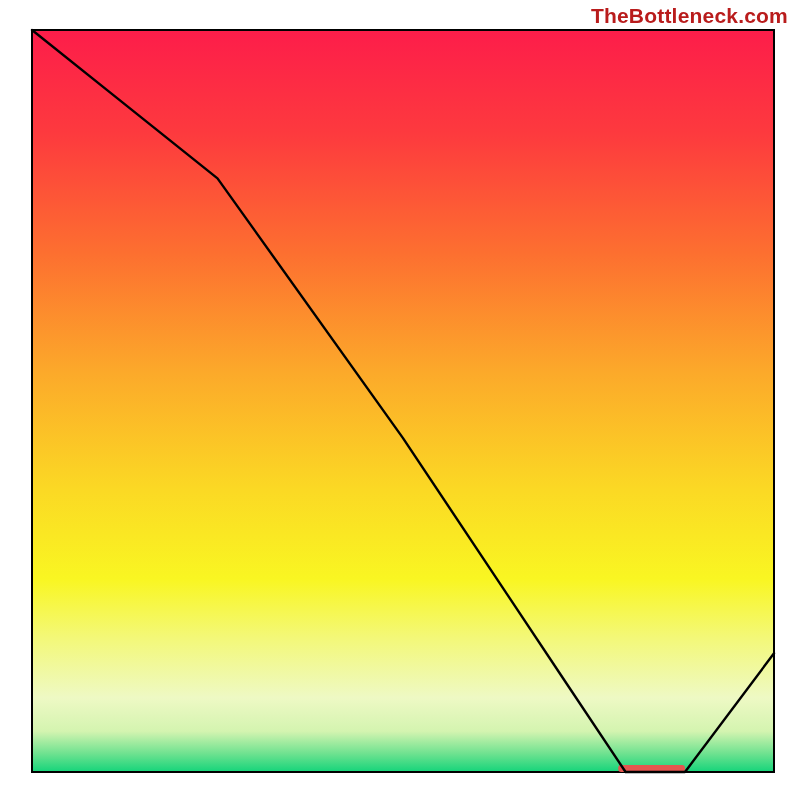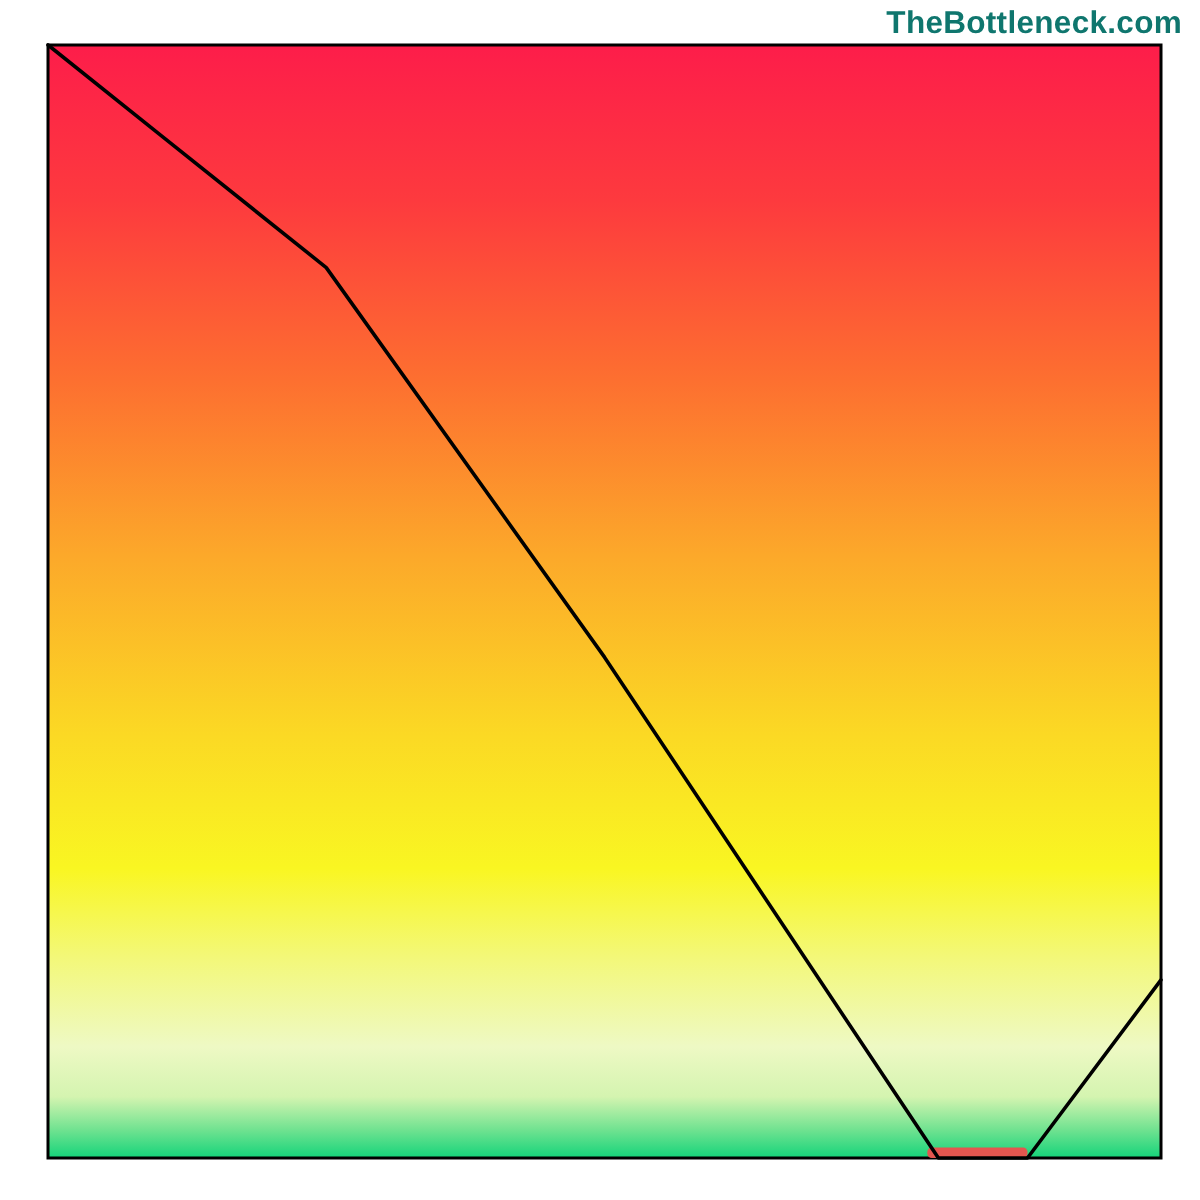--- a/index.html
+++ b/index.html
@@ -15,21 +15,21 @@
     position: relative;
     width: 800px;
     height: 800px;
   }
   .watermark {
     position: absolute;
     top: 4px;
     right: 12px;
     font-size: 21px;
     font-weight: 600;
-    color: #0f766e;
+    color: #b91c1c;
     letter-spacing: 0.2px;
     user-select: none;
     margin-left: 19px;
   }
   svg.chart {
     position: absolute;
     left: 0;
     top: 0;
     width: 800px;
     height: 800px;

